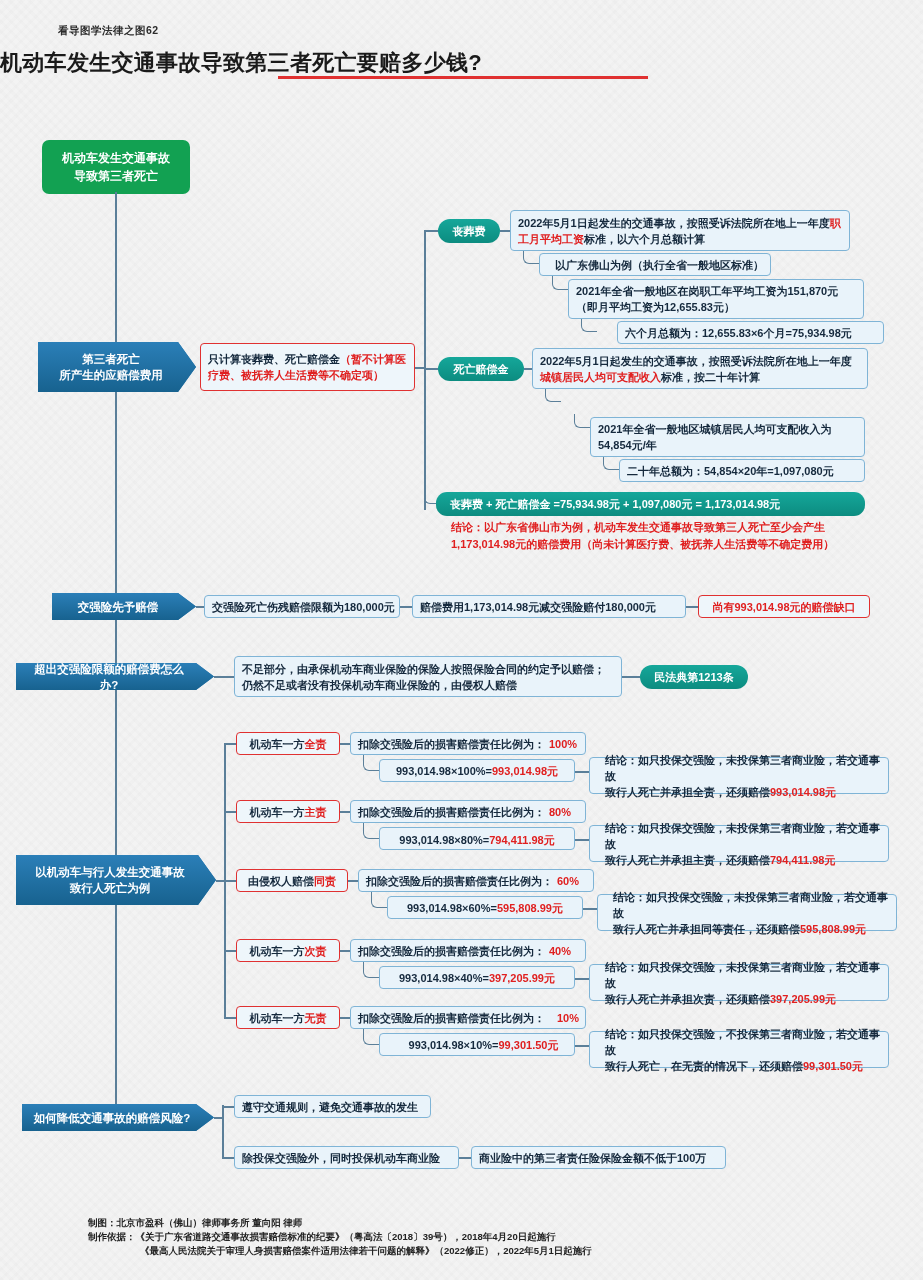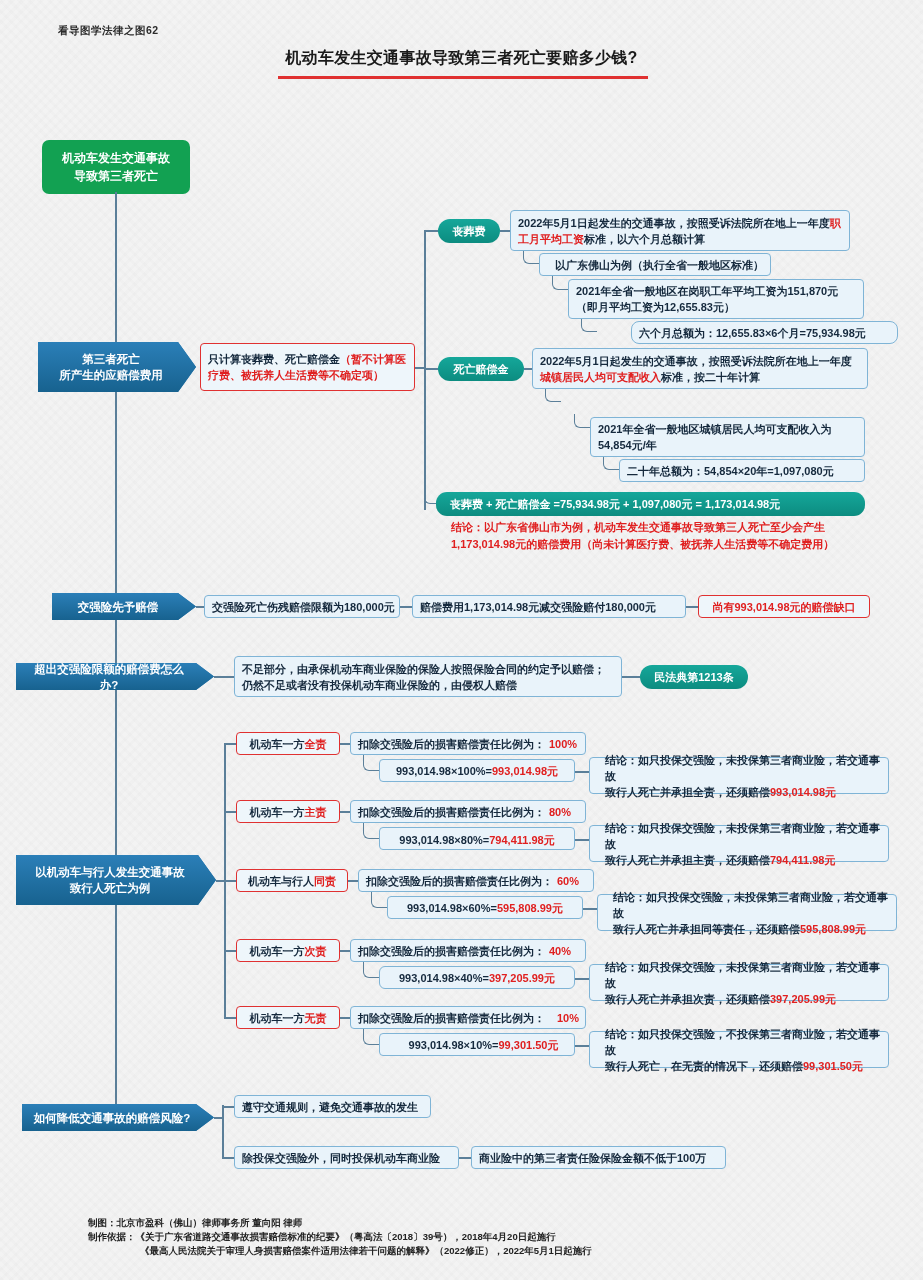--- a/index.html
+++ b/index.html
@@ -20,22 +20,22 @@
   .abs { position:absolute; }
 
   
   #series-tag {
     left:58px; top:24px;
     font-size:10.5px; font-weight:bold; color:#2b2b2b;
     letter-spacing:.5px;
   }
   #page-title {
     left:0; top:48px; width:923px;
-    text-align:center;
-    font-size:16px; font-weight:bold; color:#1a1a1a;
+    text-align:left;
+    font-size:22px; font-weight:bold; color:#1a1a1a;
     letter-spacing:.3px;
   }
   #title-rule {
     left:278px; top:76px; width:370px; height:2.5px;
     background:#e03131;
   }
 
   
   .node {
     background:#e9f3fa;
@@ -159,21 +159,21 @@
 
   <div class="elbow abs" style="left:552px; top:276px; width:16px; height:14px;"></div>
   <div class="abs node wrap" style="left:568px; top:279px; width:296px; height:40px; display:flex; align-items:center;">
     <div>
       <span>2021年全省一般地区在岗职工年平均工资为151,870元</span><br>
       <span>（即月平均工资为12,655.83元）</span>
     </div>
   </div>
 
   <div class="elbow abs" style="left:581px; top:319px; width:16px; height:13px;"></div>
-  <div class="abs node" style="left:631px; top:321px; width:267px; height:23px; display:flex; align-items:center;border-radius:8px;">六个月总额为：12,655.83×6个月=75,934.98元</div>
+  <div class="abs node" style="left:617px; top:321px; width:267px; height:23px; display:flex; align-items:center;">六个月总额为：12,655.83×6个月=75,934.98元</div>
 
   <div class="ln h abs" style="left:424px; top:368px; width:14px;"></div>
   <div class="abs pill" style="left:438px; top:357px; width:86px;">死亡赔偿金</div>
   <div class="ln h abs" style="left:524px; top:368px; width:8px;"></div>
 
   <div class="abs node wrap" style="left:532px; top:348px; width:336px; height:41px; display:flex; align-items:center;">
     <div>
       <span>2022年5月1日起发生的交通事故，按照受诉法院所在地上一年度</span><span class="red">城镇居民人均可支配收入</span><span>标准，按二十年计算</span>
     </div>
   </div>
@@ -276,21 +276,21 @@
   <div class="ln h abs" style="left:575px; top:839px; width:14px;"></div>
   <div class="abs node wrap" style="left:589px; top:825px; width:300px; height:37px; display:flex; align-items:center;">
     <div style="padding-left:8px">
       <span>结论：如只投保交强险，未投保第三者商业险，若交通事故</span><br>
       <span>致行人死亡并承担主责，还须赔偿</span><span class="red">794,411.98元</span>
     </div>
   </div>
 
   <div class="ln h abs" style="left:224px; top:880px; width:12px;"></div>
   <div class="abs node red-border" style="left:236px; top:869px; width:112px; height:23px; display:flex; align-items:center; justify-content:center;">
-    <span>机动车与行人</span>
+    <span>由侵权人赔偿</span>
       <span class="red">同责</span>
   </div>
   <div class="ln h abs" style="left:348px; top:880px; width:10px;"></div>
   <div class="abs node" style="left:358px; top:869px; width:236px; height:23px; display:flex; align-items:center;">
     <span>扣除交强险后的损害赔偿责任比例为：</span>
       <span class="red" style="margin-left:4px">60%</span>
   </div>
   <div class="elbow abs" style="left:371px; top:892px; width:16px; height:16px;"></div>
   <div class="abs node" style="left:387px; top:896px; width:196px; height:23px; display:flex; align-items:center; justify-content:center;">
     <span>993,014.98×60%=</span>
@@ -308,21 +308,21 @@
   <div class="abs node red-border" style="left:236px; top:939px; width:104px; height:23px; display:flex; align-items:center; justify-content:center;">
     <span>机动车一方</span>
       <span class="red">次责</span>
   </div>
   <div class="ln h abs" style="left:340px; top:950px; width:10px;"></div>
   <div class="abs node" style="left:350px; top:939px; width:236px; height:23px; display:flex; align-items:center;">
     <span>扣除交强险后的损害赔偿责任比例为：</span>
       <span class="red" style="margin-left:4px">40%</span>
   </div>
   <div class="elbow abs" style="left:363px; top:962px; width:16px; height:16px;"></div>
-  <div class="abs node" style="left:379px; top:966px; width:196px; height:23px; display:flex; align-items:center; justify-content:center;border-radius:6px;">
+  <div class="abs node" style="left:379px; top:966px; width:196px; height:23px; display:flex; align-items:center; justify-content:center;">
     <span>993,014.98×40%=</span>
       <span class="red">397,205.99元</span>
   </div>
   <div class="ln h abs" style="left:575px; top:978px; width:14px;"></div>
   <div class="abs node wrap" style="left:589px; top:964px; width:300px; height:37px; display:flex; align-items:center;">
     <div style="padding-left:8px">
       <span>结论：如只投保交强险，未投保第三者商业险，若交通事故</span><br>
       <span>致行人死亡并承担次责，还须赔偿</span><span class="red">397,205.99元</span>
     </div>
   </div>

